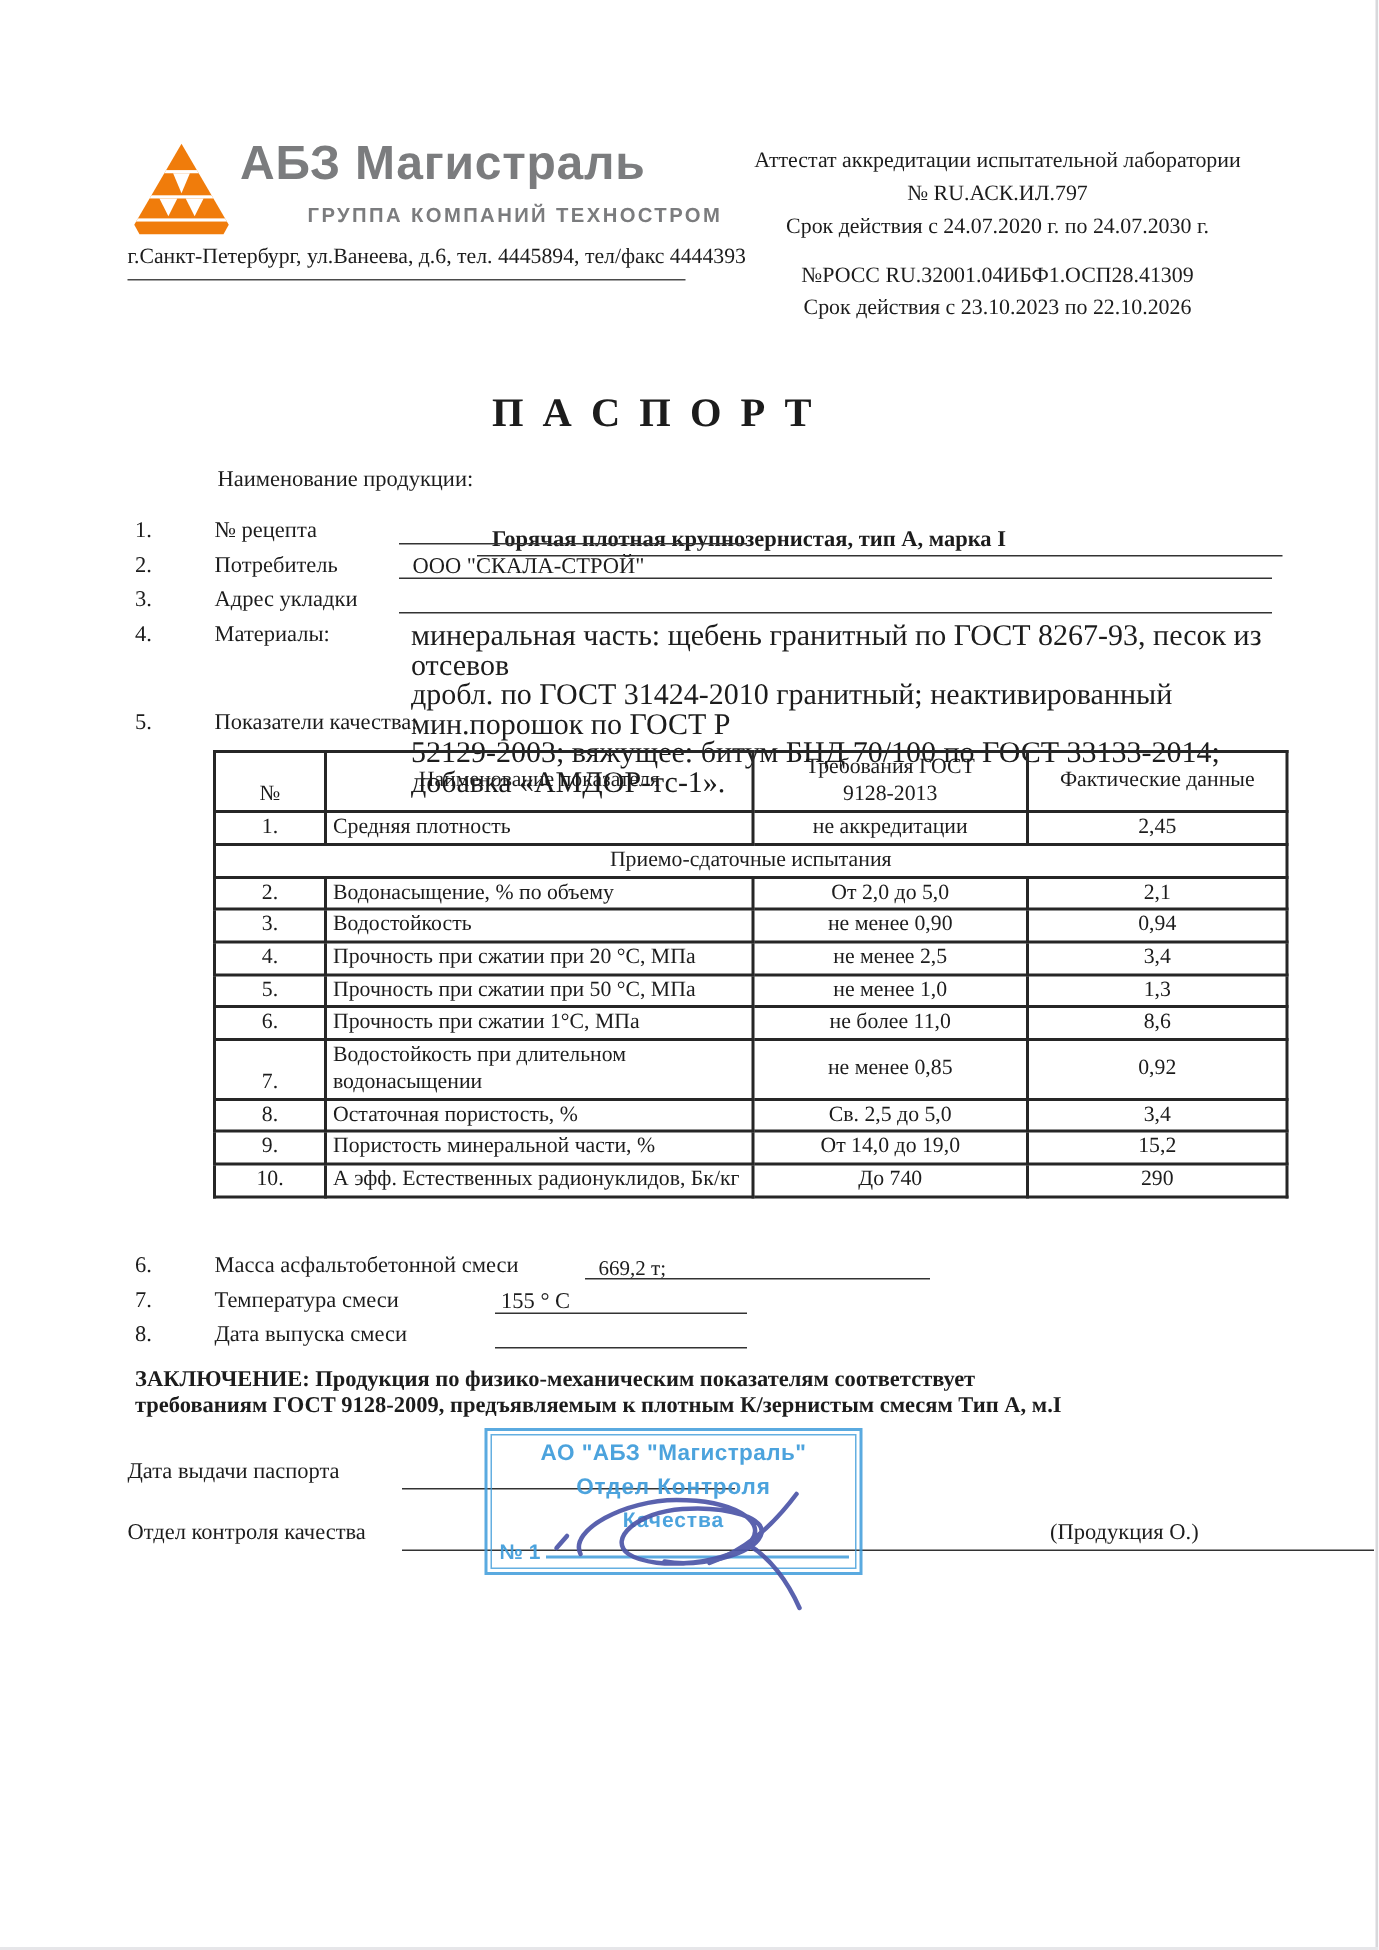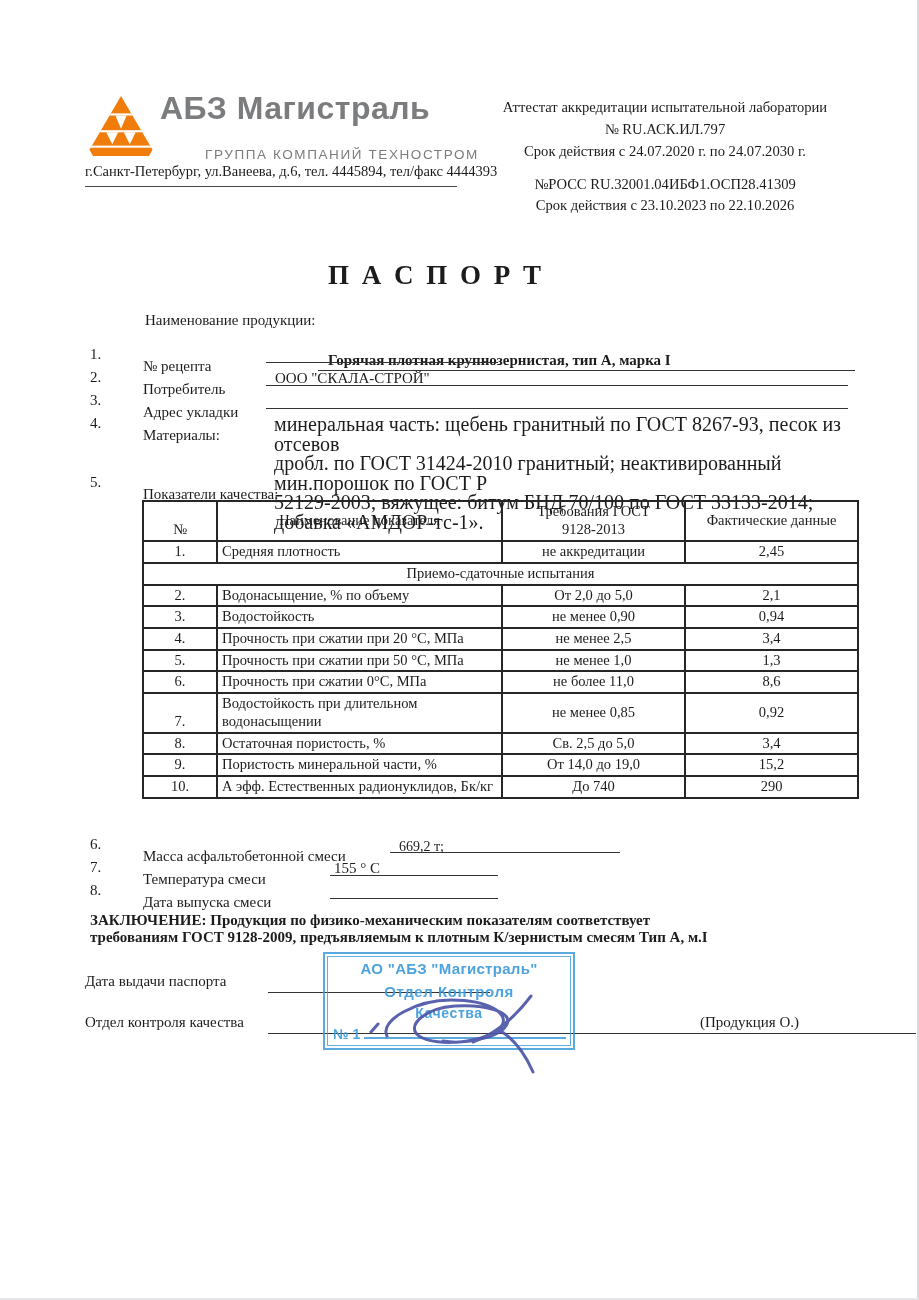--- a/index.html
+++ b/index.html
@@ -21,42 +21,42 @@
   .edge-b{position:absolute;left:0;bottom:0;width:100%;height:2px;background:#e6e6e9;}
 
   
   .logo-svg{position:absolute;left:86px;top:88px;width:70px;height:76px;}
   .logo-title{
     position:absolute;left:160px;top:90px;
     font-family:"Liberation Sans",sans-serif;font-weight:bold;
     font-size:32px;color:var(--gray);letter-spacing:0.5px;white-space:nowrap;
   }
   .logo-sub{
-    position:absolute;left:161px;top:147px;
-    font-family:"Liberation Sans",sans-serif;font-weight:normal;
+    position:absolute;left:161px;top:136px;
+    font-family:"Liberation Sans",sans-serif;font-weight:bold;
     font-size:13.5px;color:var(--gray);letter-spacing:1.6px;white-space:nowrap;padding-left:44px;
   }
   .addr{
     position:absolute;left:85px;top:163px;width:372px;
     font-size:14.5px;white-space:nowrap;
     border-bottom:1.5px solid #4a4a4a;padding-bottom:6px;
   }
   .accred{position:absolute;left:452px;top:96px;width:426px;text-align:center;font-size:14.6px;line-height:22px;}
   .cert{position:absolute;left:452px;top:174px;width:426px;text-align:center;font-size:14.6px;line-height:21px;}
 
   
   .doc-title{position:absolute;left:0;top:260px;width:872px;text-align:center;
     font-size:27px;font-weight:bold;letter-spacing:3px;}
   .prod-label{position:absolute;left:145px;top:312px;font-size:15px;}
   .prod-line{position:absolute;left:318px;top:311px;width:537px;height:19px;border-bottom:1.6px solid #333;margin-top:40px;}
   .prod-value{padding-left:10px;font-size:15px;font-weight:bold;white-space:nowrap;}
 
   
   .fnum{position:absolute;left:90px;top:0;font-size:15px;}
-  .flabel{position:absolute;left:143px;top:0;font-size:15px;white-space:nowrap;margin-top:12px;}
+  .flabel{position:absolute;left:143px;top:0;font-size:15px;white-space:nowrap;}
   .frow{position:absolute;left:0;width:919px;height:20px;}
   .fline{position:absolute;top:0;height:16px;border-bottom:1.4px solid #333;}
   .fvalue{position:absolute;left:9px;top:1px;font-size:15px;white-space:nowrap;}
   .materials{
     position:absolute;left:274px;top:415px;width:584px;
     font-size:20px;line-height:19.5px;white-space:pre-line;
   }
 
   
   .qtable{
@@ -216,21 +216,21 @@
           <td class="col-fact">3,4</td>
         </tr>
         <tr>
           <td class="col-num">5.</td>
           <td class="col-name">Прочность при сжатии при 50 °С, МПа</td>
           <td class="col-req">не менее 1,0</td>
           <td class="col-fact">1,3</td>
         </tr>
         <tr>
           <td class="col-num">6.</td>
-          <td class="col-name">Прочность при сжатии 0°С, МПа</td>
+          <td class="col-name">Прочность при сжатии 1°С, МПа</td>
           <td class="col-req">не более 11,0</td>
           <td class="col-fact">8,6</td>
         </tr>
         <tr>
           <td class="col-num">7.</td>
           <td class="col-name">Водостойкость при длительном водонасыщении</td>
           <td class="col-req">не менее 0,85</td>
           <td class="col-fact">0,92</td>
         </tr>
         <tr>

